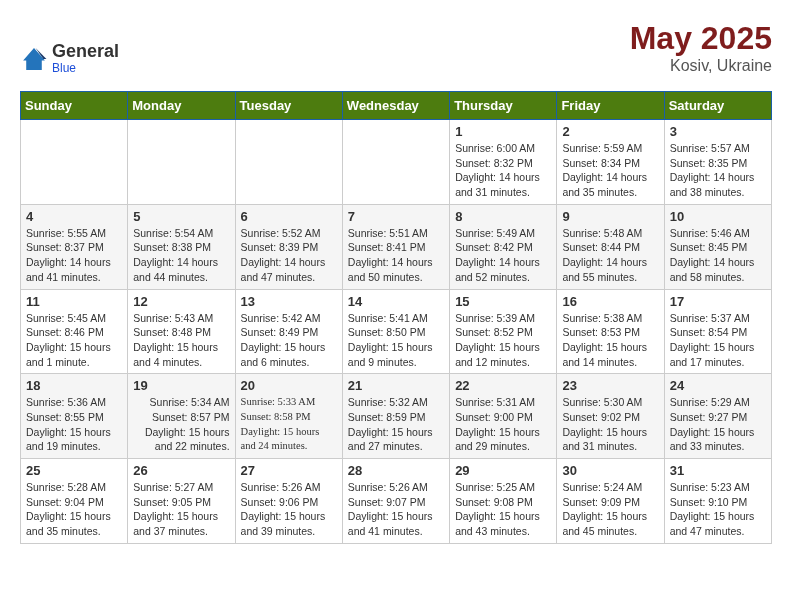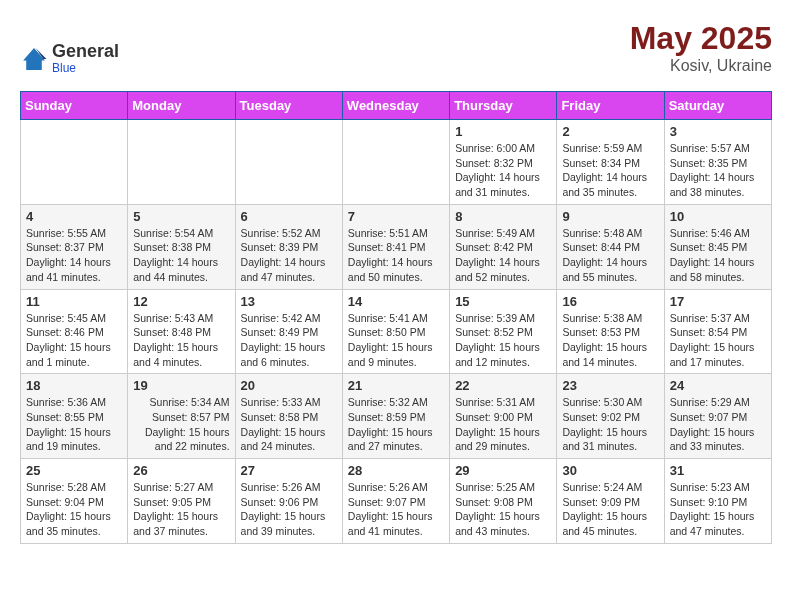--- a/index.html
+++ b/index.html
@@ -51,21 +51,21 @@
     .location {
       font-size: 16px;
       color: #555;
     }
     table {
       width: 100%;
       border-collapse: collapse;
       font-size: 11px;
     }
     thead tr th {
-      background-color: #d946ef;
+      background-color: #4d7c0f;
       color: #fff;
       padding: 6px 4px;
       text-align: left;
       font-size: 13px;
       font-weight: bold;
       border: 1px solid #1a5fa8;
     }
     tbody tr td {
       border: 1px solid #ccc;
       vertical-align: top;
@@ -265,21 +265,21 @@
         </td>
         <td>
           <span class="day-num">19</span>
           <div class="day-info" style="white-space: pre-line; text-align: right;">Sunrise: 5:34 AM
 Sunset: 8:57 PM
 Daylight: 15 hours
 and 22 minutes.</div>
         </td>
         <td>
           <span class="day-num">20</span>
-          <div class="day-info" style="white-space: pre-line;">Sunrise: 5:33 AM
+          <div class="day-info" style="white-space: pre-line; font-family: Liberation Serif, serif;">Sunrise: 5:33 AM
 Sunset: 8:58 PM
 Daylight: 15 hours
 and 24 minutes.</div>
         </td>
         <td>
           <span class="day-num">21</span>
           <div class="day-info" style="white-space: pre-line;">Sunrise: 5:32 AM
 Sunset: 8:59 PM
 Daylight: 15 hours
 and 27 minutes.</div>
@@ -294,21 +294,21 @@
         <td>
           <span class="day-num">23</span>
           <div class="day-info" style="white-space: pre-line;">Sunrise: 5:30 AM
 Sunset: 9:02 PM
 Daylight: 15 hours
 and 31 minutes.</div>
         </td>
         <td>
           <span class="day-num">24</span>
           <div class="day-info" style="white-space: pre-line;">Sunrise: 5:29 AM
-Sunset: 9:07 PM
+Sunset: 9:27 PM
 Daylight: 15 hours
 and 33 minutes.</div>
         </td>
       </tr>
       <tr>
         <td>
           <span class="day-num">25</span>
           <div class="day-info" style="white-space: pre-line;">Sunrise: 5:28 AM
 Sunset: 9:04 PM
 Daylight: 15 hours

